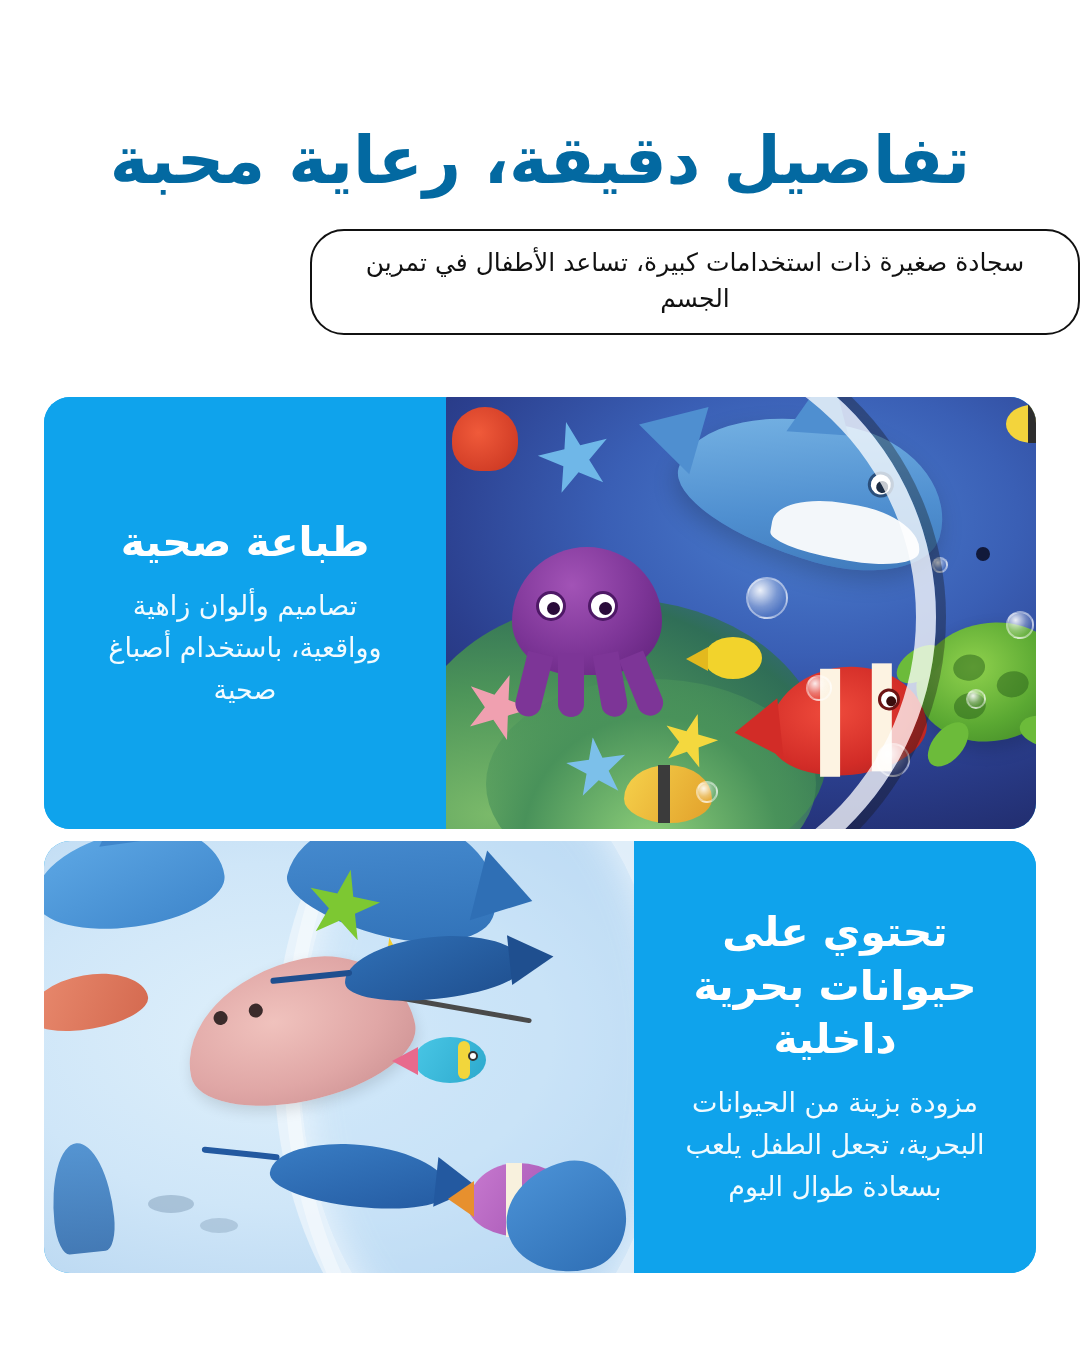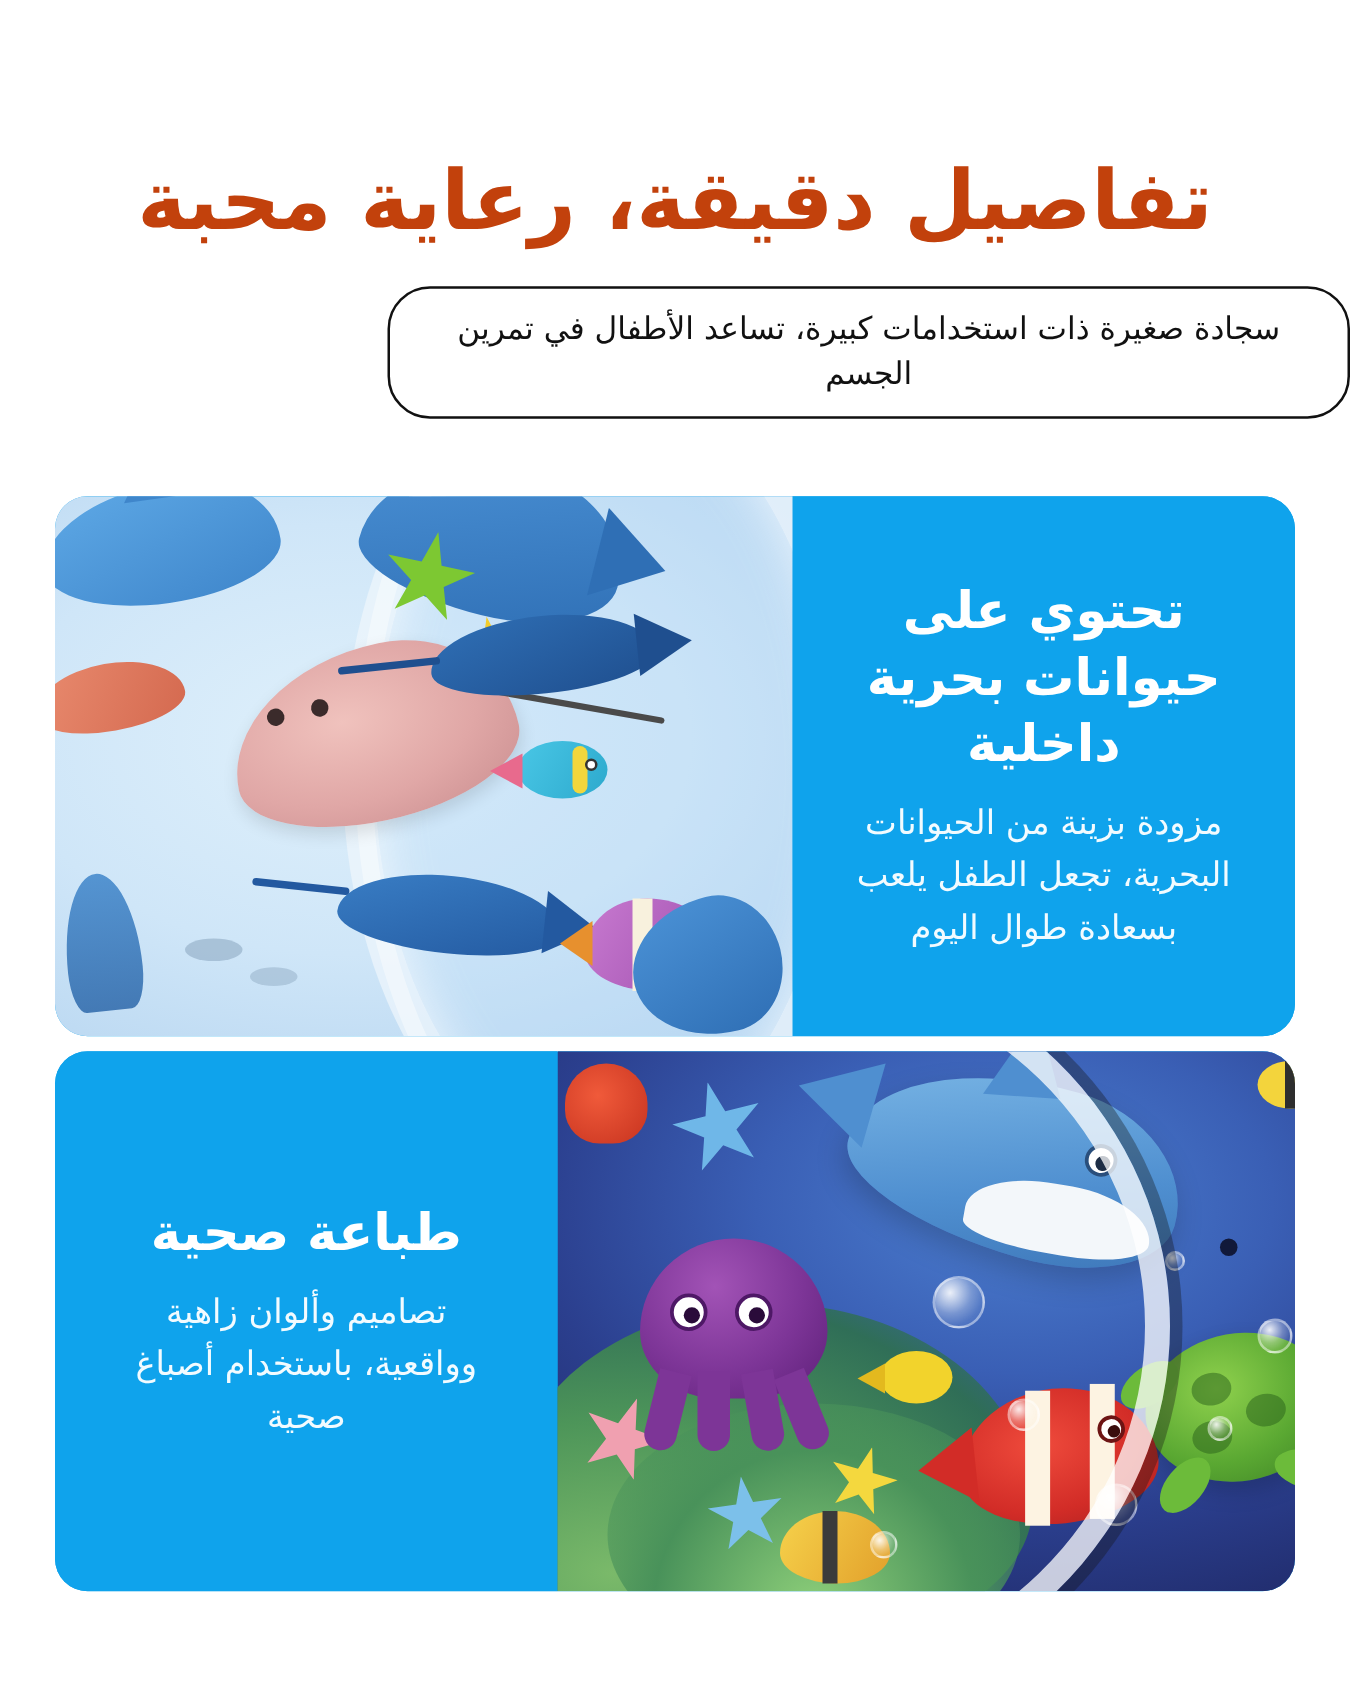--- a/index.html
+++ b/index.html
@@ -18,21 +18,21 @@
   }
 
   
   .header {
     padding-top: 120px;
     text-align: center;
   }
   .headline {
     font-size: 66px;
     font-weight: bold;
-    color: #c2410c;
+    color: #0369a1;
     letter-spacing: -1px;
     line-height: 1.25;
     direction: rtl;
   }
   .subtitle-wrap {
     margin-top: 26px;
     display: flex;
   }
   .subtitle-pill {
     border: 2px solid #111111;
@@ -516,71 +516,20 @@
 <div class="page">
 
   <div class="header">
     <h1 class="headline">تفاصيل دقيقة، رعاية محبة</h1>
     <div class="subtitle-wrap">
       <div class="subtitle-pill">سجادة صغيرة ذات استخدامات كبيرة، تساعد الأطفال في تمرين الجسم</div>
     </div>
   </div>
 
   <div class="cards">
-
-    <div class="card">
-      <div class="textpane">
-        <h2>تحتوي على حيوانات بحرية داخلية</h2>
-        <p>مزودة بزينة من الحيوانات البحرية، تجعل الطفل يلعب بسعادة طوال اليوم</p>
-      </div>
-      <div class="imgpane">
-        <div class="scene1">
-          <div class="mat-edge"></div>
-          <div class="mat-edge2"></div>
-
-          <div class="blob dolphin1">
-              <span class="fin"></span>
-            </div>
-          <div class="blob shark">
-              <span class="tail"></span>
-            </div>
-          <div class="star-shape star-green"></div>
-          <div class="star-shape star-yellow"></div>
-
-          <div class="blob ray">
-            <span class="eye l"></span>
-              <span class="eye r"></span>
-          </div>
-
-          <div class="blob sword">
-              <span class="tail"></span>
-            </div>
-          <div class="blob marlin">
-              <span class="tail"></span>
-            </div>
-
-          <div class="blob fish-small">
-            <span class="tail"></span>
-              <span class="stripe"></span>
-              <span class="eye"></span>
-          </div>
-
-          <div class="blob angel">
-            <span class="stripe"></span>
-              <span class="tail"></span>
-          </div>
-
-          <div class="blob redfin"></div>
-          <div class="blob seaweed"></div>
-          <div class="blob tinyfish"></div>
-          <div class="blob tinyfish2"></div>
-          <div class="blob bluefin-br"></div>
-        </div>
-      </div>
-    </div>
 
     <div class="card">
       <div class="imgpane">
         <div class="scene2">
           <div class="reefbed"></div>
           <div class="reefbed2"></div>
 
           <div class="blob redcoral"></div>
           <div class="blob bluestar"></div>
           <div class="blob pinkstar"></div>
@@ -640,14 +589,65 @@
 
           <div class="mat-ring"></div>
         </div>
       </div>
       <div class="textpane">
         <h2>طباعة صحية</h2>
         <p>تصاميم وألوان زاهية وواقعية، باستخدام أصباغ صحية</p>
       </div>
     </div>
 
+    <div class="card">
+      <div class="textpane">
+        <h2>تحتوي على حيوانات بحرية داخلية</h2>
+        <p>مزودة بزينة من الحيوانات البحرية، تجعل الطفل يلعب بسعادة طوال اليوم</p>
+      </div>
+      <div class="imgpane">
+        <div class="scene1">
+          <div class="mat-edge"></div>
+          <div class="mat-edge2"></div>
+
+          <div class="blob dolphin1">
+              <span class="fin"></span>
+            </div>
+          <div class="blob shark">
+              <span class="tail"></span>
+            </div>
+          <div class="star-shape star-green"></div>
+          <div class="star-shape star-yellow"></div>
+
+          <div class="blob ray">
+            <span class="eye l"></span>
+              <span class="eye r"></span>
+          </div>
+
+          <div class="blob sword">
+              <span class="tail"></span>
+            </div>
+          <div class="blob marlin">
+              <span class="tail"></span>
+            </div>
+
+          <div class="blob fish-small">
+            <span class="tail"></span>
+              <span class="stripe"></span>
+              <span class="eye"></span>
+          </div>
+
+          <div class="blob angel">
+            <span class="stripe"></span>
+              <span class="tail"></span>
+          </div>
+
+          <div class="blob redfin"></div>
+          <div class="blob seaweed"></div>
+          <div class="blob tinyfish"></div>
+          <div class="blob tinyfish2"></div>
+          <div class="blob bluefin-br"></div>
+        </div>
+      </div>
+    </div>
+
   </div>
 </div>
 
 </body></html>

